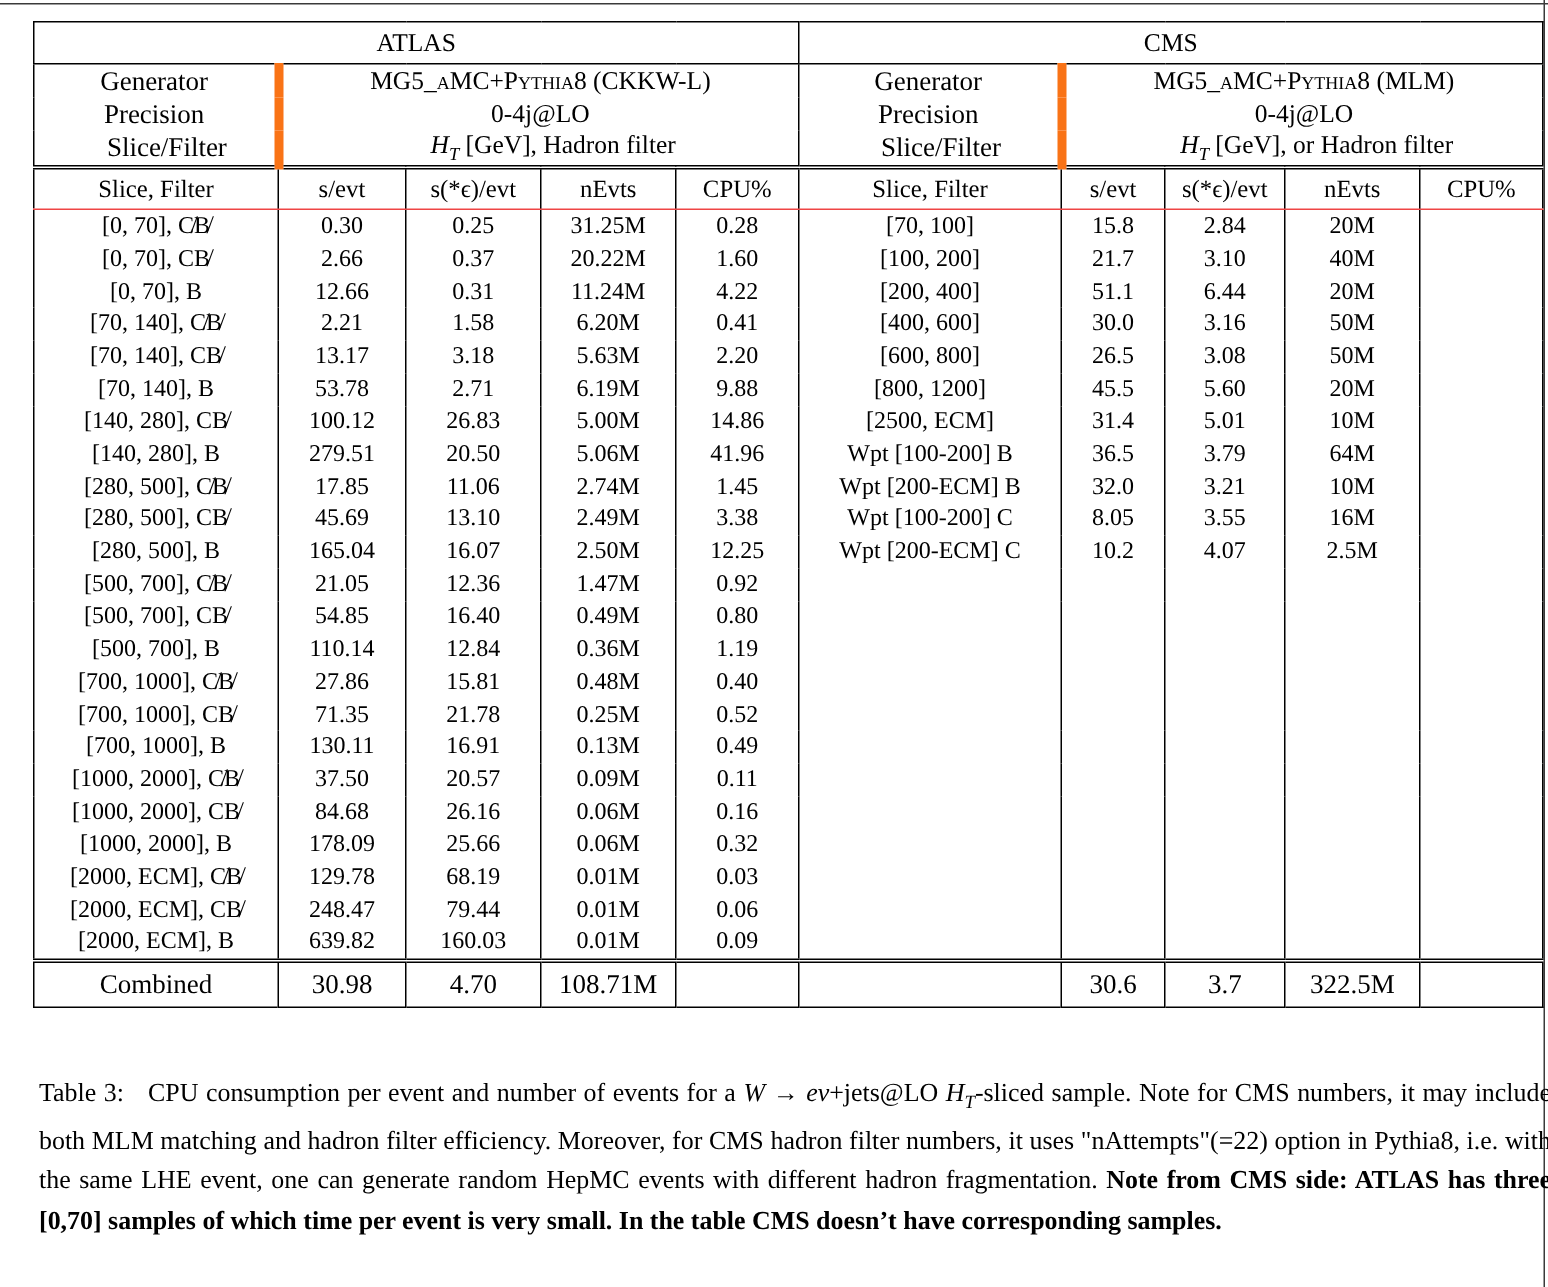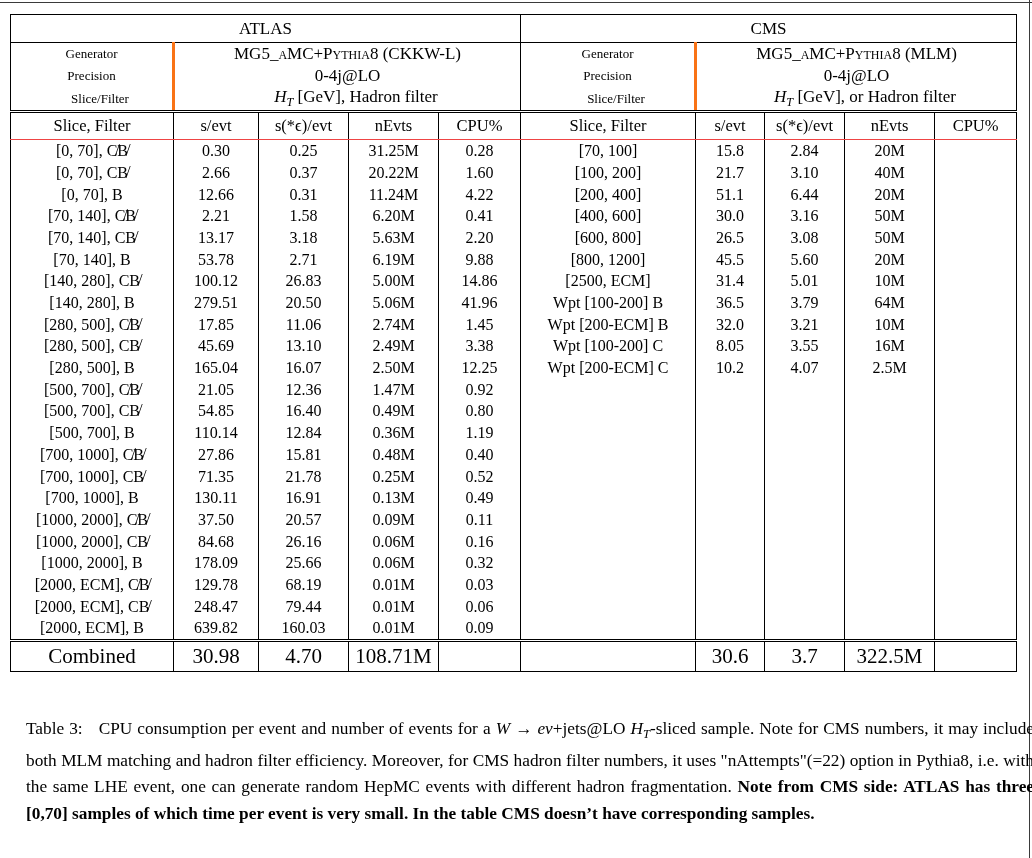--- a/index.html
+++ b/index.html
@@ -1,41 +1,41 @@
 <!DOCTYPE html>
 <html><head>
 <meta charset="utf-8">
 <style>
   html,body{margin:0;padding:0;background:#ffffff;}
   .page{position:relative;width:1032px;height:858px;background:#ffffff;overflow:hidden;
         font-family:"Liberation Serif","DejaVu Serif",serif;color:#000;}
   .frame-top{position:absolute;left:0;top:2px;width:1032px;height:1px;background:#3a3a3a;}
   .frame-right{position:absolute;left:1029px;top:0;width:1px;height:858px;background:#3a3a3a;}
 
-  table.main{position:absolute;left:10px;top:14px;border-collapse:collapse;table-layout:fixed;
+  table.main{position:absolute;left:22px;top:14px;border-collapse:collapse;table-layout:fixed;
              width:1006px;font-family:Liberation Serif, serif;}
   table.main td{padding:0 2px;text-align:center;vertical-align:middle;overflow:hidden;white-space:nowrap;}
   table.main{border:1.5px solid #000;}
 
   td.band{height:27px;font-size:17px;border-bottom:1px solid #000;}
   td.band.left{border-right:1px solid #000;}
 
-  td.mlabel{height:22px;font-size:13px;border-right:3px solid #f97316;}
+  td.mlabel{height:22px;font-size:18px;border-right:6px solid #f97316;}
   td.mval{height:22px;font-size:17px;}
   td.mval.left{border-right:1px solid #000;}
   .sc{font-variant:small-caps;}
   tr.meta-last td{border-bottom:3px double #000;padding-left:19px;}
 
   td.chead{height:26px;font-size:16.5px;border-bottom:1px solid #ef4444;border-right:1px solid #000;}
   td.chead.last{border-right:none;}
 
   td.data{height:21.7px;font-size:16px;border-right:1px solid #000;}
   td.data.last{border-right:none;}
 
-  tr.combined td{height:29px;font-size:21px;border-top:3px double #000;border-right:1px solid #000;}
+  tr.combined td{height:29px;font-size:18px;border-top:3px double #000;border-right:1px solid #000;}
   tr.combined td.last{border-right:none;}
 
   sub{font-size:0.72em;}
   i{font-style:italic;}
 
   .caption{position:absolute;left:10px;top:716px;width:1008px;font-size:17.3px;line-height:26.5px;
            text-align:justify;margin-left:16px;}
   .cap-label{margin-right:16px;}
   .caption strong{font-weight:bold;}
 </style>

